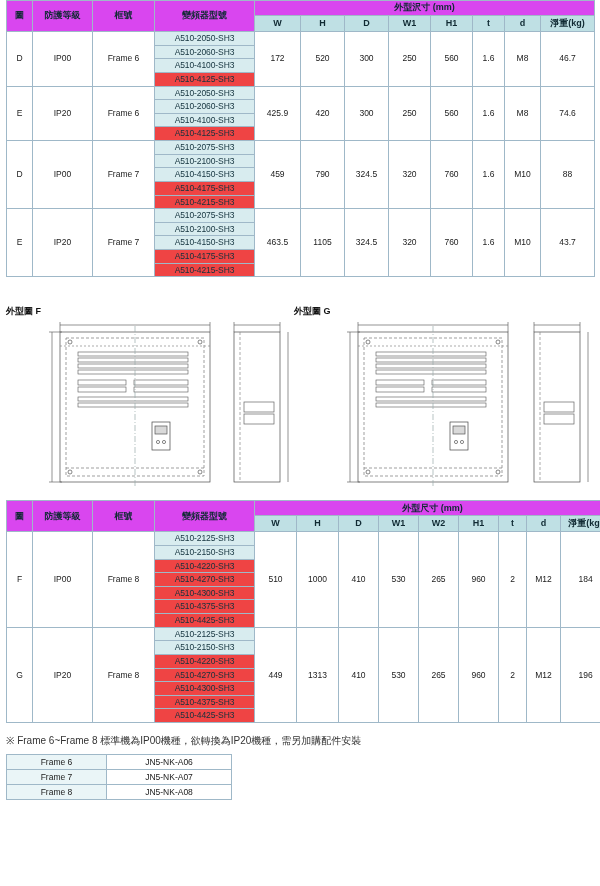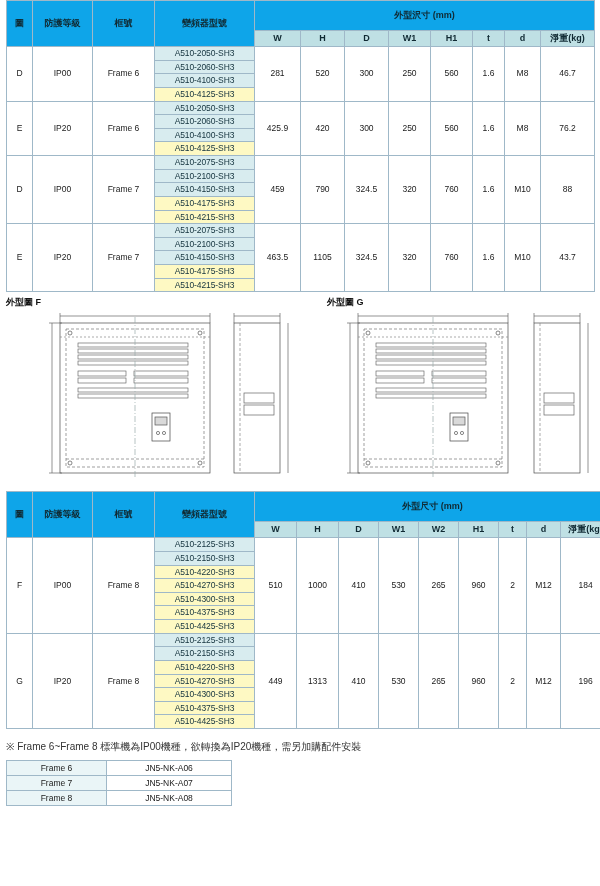--- a/index.html
+++ b/index.html
@@ -15,48 +15,48 @@
   .tbl { width:588px; margin:0 6px; table-layout:fixed; }
   .tbl th, .tbl td {
     border:1px solid #9fb8c8;
     text-align:center;
     vertical-align:middle;
     font-size:8.5px;
     padding:1px 0;
     line-height:1.25;
   }
   .hdr-top th {
-    background:#0ea5e9;
+    background:#d946ef;
     font-weight:bold;
     font-size:9px;
-    height:30px;
+    height:15px;
     color:#102a33;
   }
   .hdr-sub th {
     background:#bfe0e4;
     font-weight:bold;
     font-size:9px;
     height:16px;
     color:#102a33;
   }
   .model-cell {
     background:#d8ecef;
     font-size:8px;
     height:13px;
     color:#13323d;
     letter-spacing:-0.1px;
     margin-top:32px;
   }
-  .model-cell.alt { background:#fef9c3; }
+  .model-cell.alt { background:#ef4444; }
   .plain { background:#ffffff; }
   .figcap {
     font-size:9px; font-weight:bold; color:#111;
   }
   .drawings {
-    position:relative; height:185px; margin-top:4px;text-decoration:underline;
+    position:relative; height:185px; margin-top:28px;text-decoration:underline;
   }
   .drawbox { position:absolute; }
   .note {
     font-size:10px; color:#333; margin:10px 6px 0 6px;
   }
   .parts { width:225px; margin:6px 6px 0 6px; table-layout:fixed; }
   .parts td {
     border:1px solid #9fb8c8;
     font-size:8.5px; height:15px; text-align:center;
   }
@@ -101,21 +101,21 @@
       <th>淨重(kg)</th>
     </tr>
   </thead>
   <tbody>
 
     <tr>
       <td class="plain" rowspan="4">D</td>
       <td class="plain" rowspan="4">IP00</td>
       <td class="plain" rowspan="4">Frame 6</td>
       <td class="model-cell">A510-2050-SH3</td>
-      <td class="plain" rowspan="4">281</td>
+      <td class="plain" rowspan="4">172</td>
       <td class="plain" rowspan="4">520</td>
       <td class="plain" rowspan="4">300</td>
       <td class="plain" rowspan="4">250</td>
       <td class="plain" rowspan="4">560</td>
       <td class="plain" rowspan="4">1.6</td>
       <td class="plain" rowspan="4">M8</td>
       <td class="plain" rowspan="4">46.7</td>
     </tr>
     <tr>
         <td class="model-cell">A510-2060-SH3</td>
@@ -132,21 +132,21 @@
       <td class="plain" rowspan="4">IP20</td>
       <td class="plain" rowspan="4">Frame 6</td>
       <td class="model-cell">A510-2050-SH3</td>
       <td class="plain" rowspan="4">425.9</td>
       <td class="plain" rowspan="4">420</td>
       <td class="plain" rowspan="4">300</td>
       <td class="plain" rowspan="4">250</td>
       <td class="plain" rowspan="4">560</td>
       <td class="plain" rowspan="4">1.6</td>
       <td class="plain" rowspan="4">M8</td>
-      <td class="plain" rowspan="4">76.2</td>
+      <td class="plain" rowspan="4">74.6</td>
     </tr>
     <tr>
         <td class="model-cell">A510-2060-SH3</td>
       </tr>
     <tr>
         <td class="model-cell">A510-4100-SH3</td>
       </tr>
     <tr>
         <td class="model-cell alt">A510-4125-SH3</td>
       </tr>
@@ -205,21 +205,21 @@
         <td class="model-cell alt">A510-4215-SH3</td>
       </tr>
   </tbody>
 </table>
 
 <div class="drawings">
 
   <div class="drawbox" style="left:6px; top:0;">
     <div class="figcap">外型圖 F</div>
   </div>
-  <div class="drawbox" style="left:327px; top:0;">
+  <div class="drawbox" style="left:294px; top:0;">
     <div class="figcap">外型圖 G</div>
   </div>
 
   <div class="drawbox" style="left:4px; top:13px;">
     <svg width="292" height="172" viewBox="0 0 292 172">
       <g fill="none" stroke="#4a4a4a" stroke-width="0.7">
 
         <rect x="56" y="14" width="150" height="150"></rect>
         <rect x="62" y="20" width="138" height="138" stroke="#777" stroke-dasharray="3 2"></rect>
 

